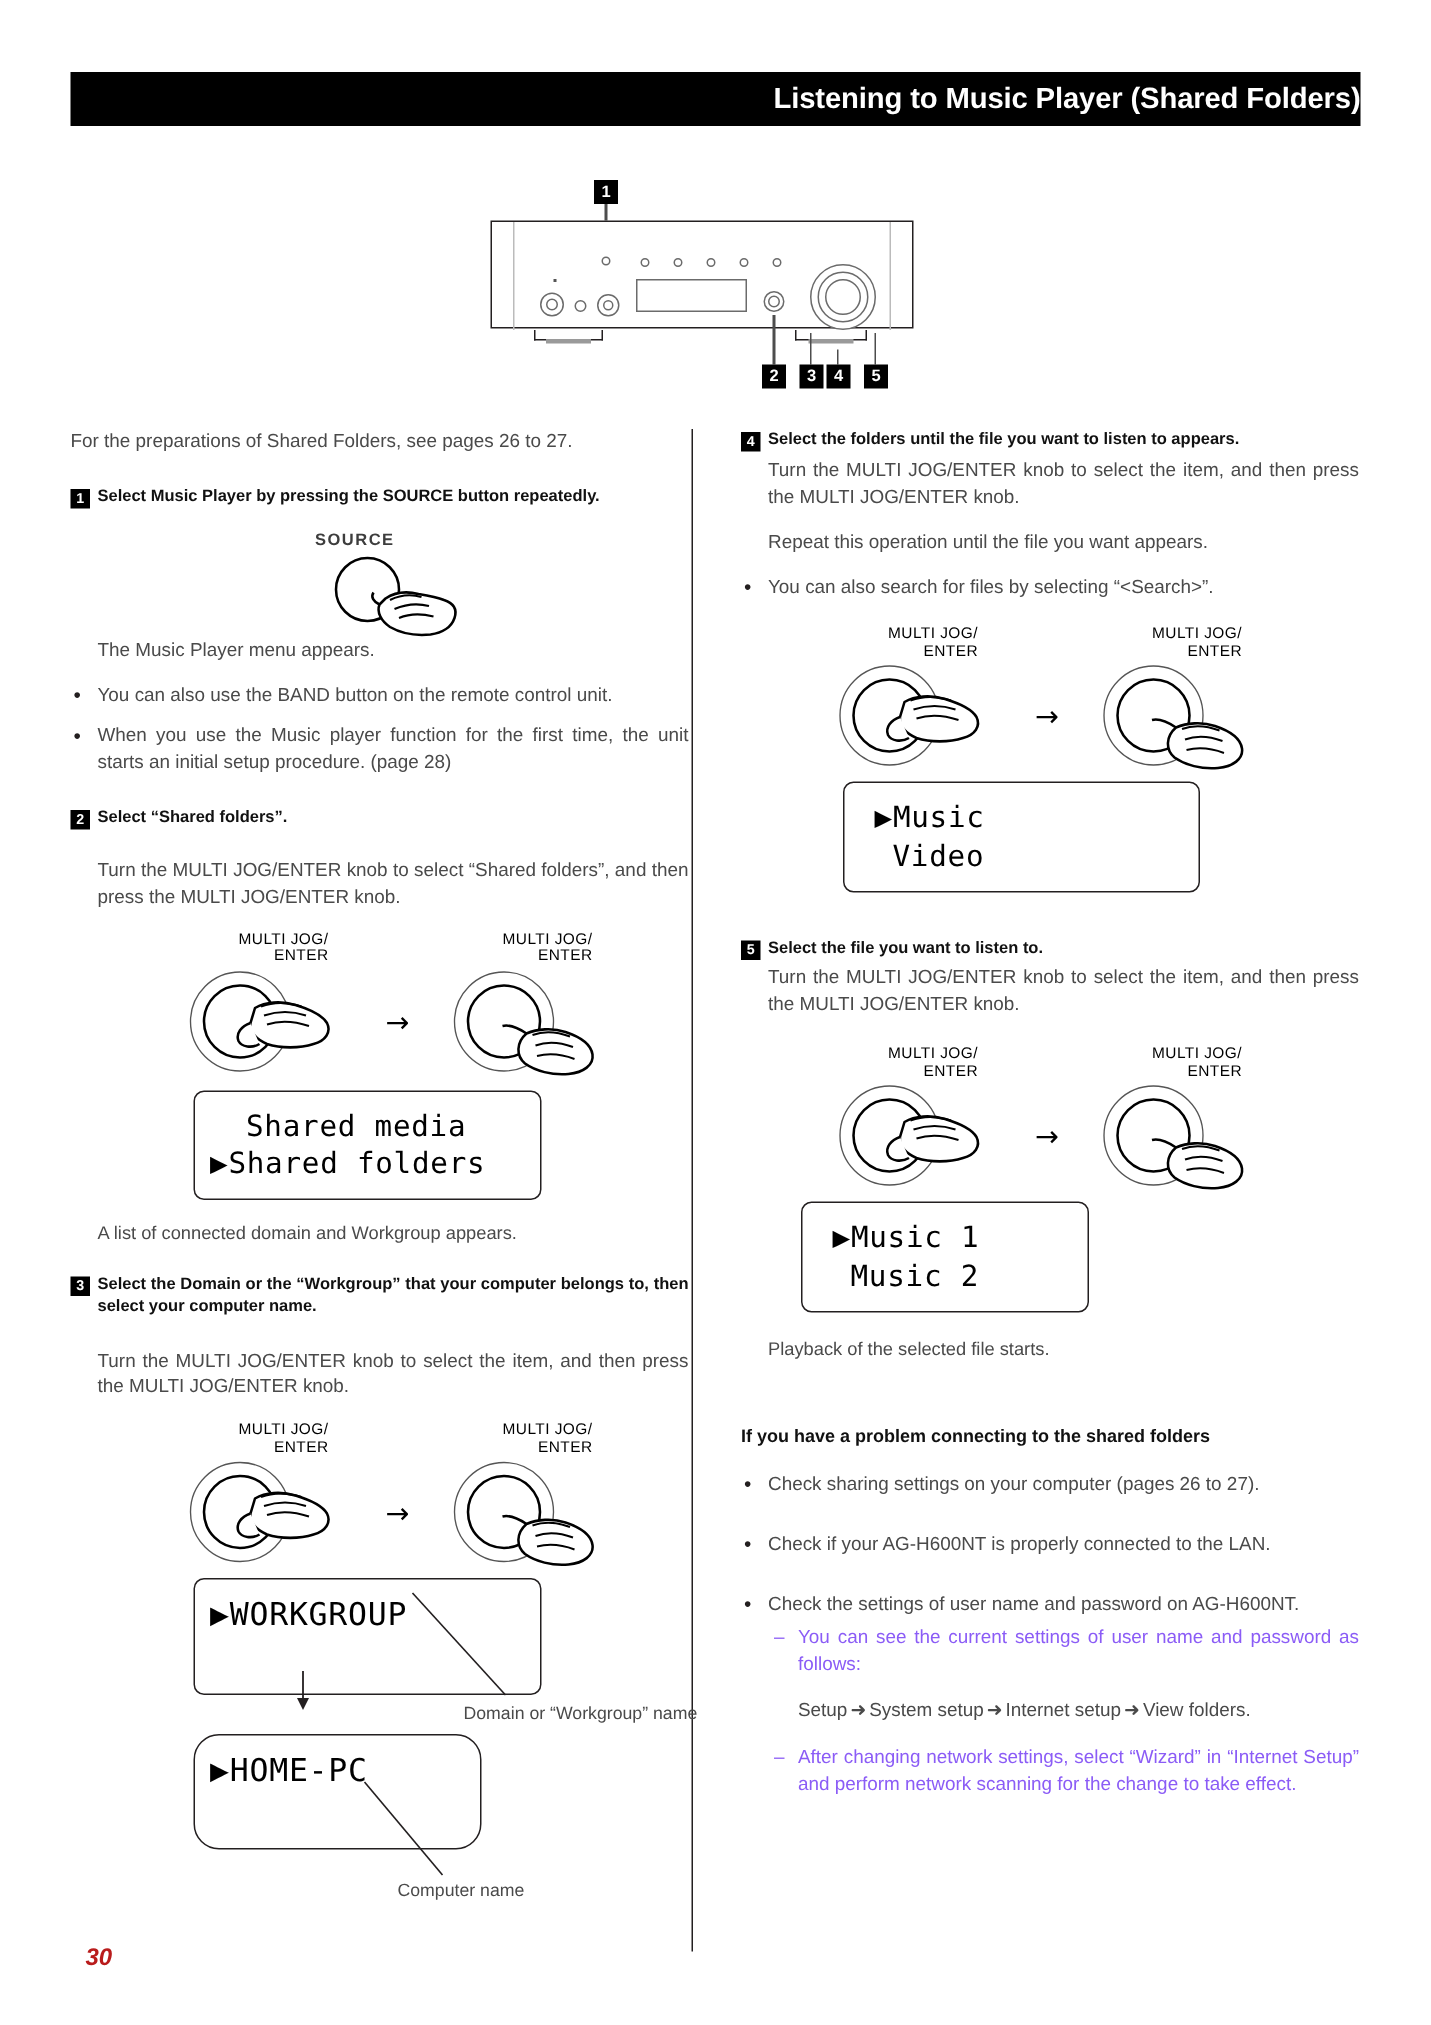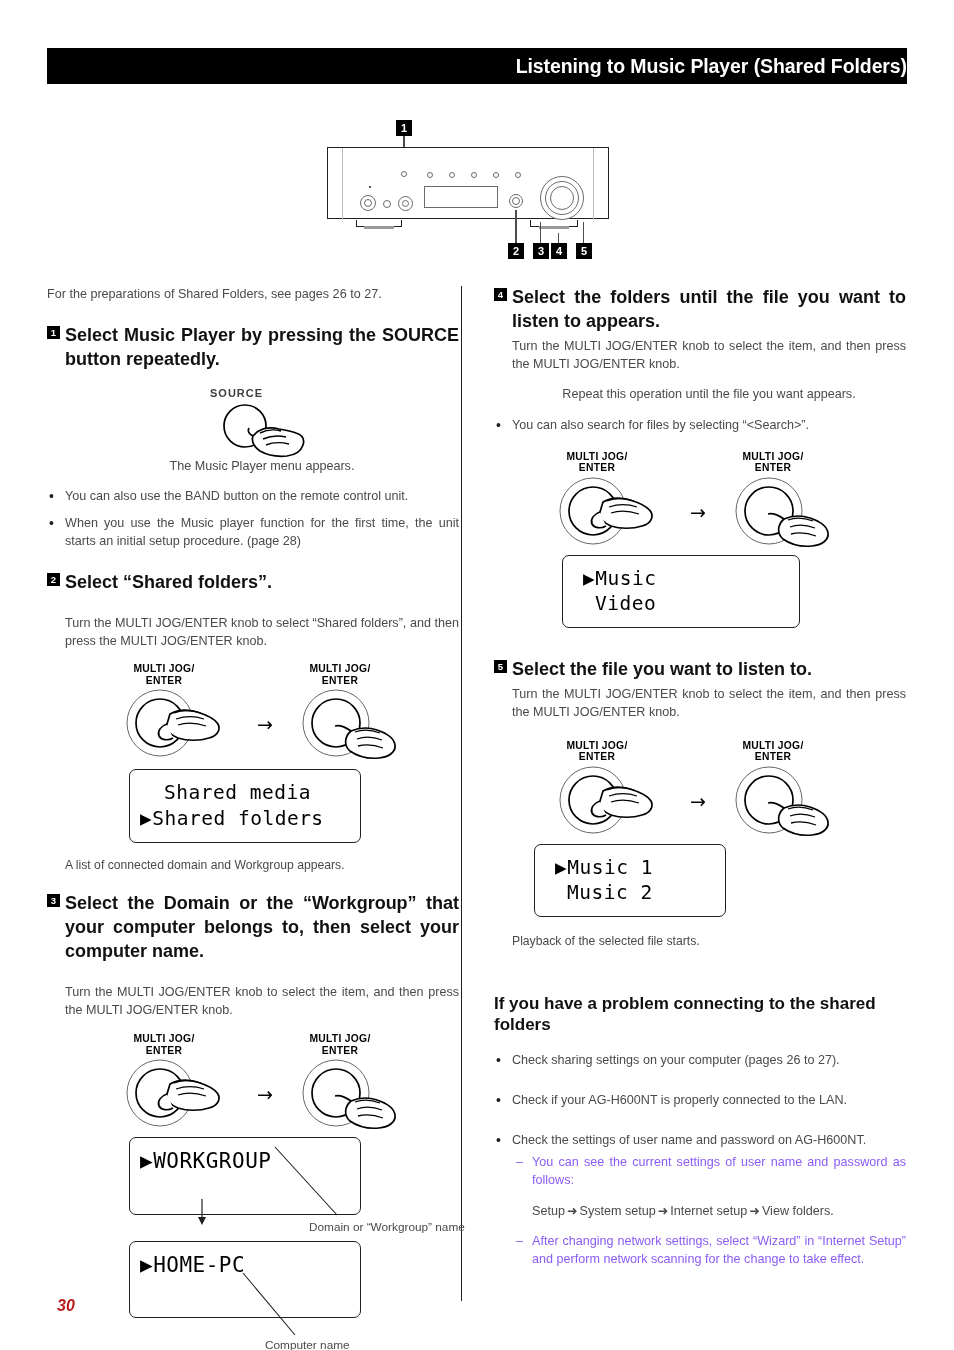--- a/index.html
+++ b/index.html
@@ -106,21 +106,21 @@
     background: #231f20;
   }
 
   .lead-in { margin: 0 0 20px 0; color:#4a4a4a; }
 
   .step { position: relative; margin-bottom: 6px; }
   .step-head {
     display: block;
     font-weight: bold;
     color: #111;
-    font-size: 18px;
+    font-size: 11px;
     line-height: 1.33;
     padding-left: 18px;
     text-align: justify;
     text-justify: inter-word;
   }
   .step-num {
     position: absolute;
     left: 0; top: 2px;
     width: 13px; height: 13px;
     background: #000;
@@ -129,21 +129,21 @@
     font-weight: bold;
     line-height: 13px;
     text-align: center;
   }
   .step-body {
     padding-left: 18px;
     margin-top: 20px;
     color: #4a4a4a;
     text-align: justify;
   }
-  .step-body.nojust { text-align: center; }
+  .step-body.nojust { text-align: left; }
 
   .bullet {
     position: relative;
     padding-left: 18px;
     margin: 9px 0 0 0;
     color: #4a4a4a;
     text-align: justify;
   }
   .bullet::before {
     content: "\2022";
@@ -165,23 +165,23 @@
     left: 0; top: 0;
   }
   .sub-wrap { padding-left: 22px; }
   .path-line { padding-left: 16px; margin-top: 2px; color:#4a4a4a; }
   .arrow-glyph { font-family:"DejaVu Sans", sans-serif; padding: 0 2px; }
 
   
   .knob-fig { position: relative; }
   .knob-label {
     position: absolute;
-    text-align: center;
+    text-align: right;
     font-size: 10.3px;
-    font-weight: bold;
+    font-weight: normal;
     color: #000;
     letter-spacing: 0.3px;
     line-height: 1.12;
     font-family: "Liberation Sans", sans-serif;
   }
   .arrow-between {
     position: absolute;
     font-size: 19px;
     color: #000;
     font-family: "DejaVu Sans", sans-serif;
@@ -204,21 +204,21 @@
   .lcd-row { white-space: pre; }
   .lcd-caption {
     position: absolute;
     font-size: 11.8px;
     color: #4a4a4a;
   }
 
   .caption-sm { font-size: 12.2px; color:#4a4a4a; }
 
   h2.section-head {
-    font-size: 17px;
+    font-size: 12px;
     font-weight: bold;
     color: #111;
     margin: 0 0 16px 0;
     line-height: 1.28;
   }
 
   .page-num {
     position: absolute;
     left: 57px; top: 1297px;
     font-size: 16px;
@@ -401,21 +401,21 @@
       <line x1="0" y1="0" x2="62" y2="68" stroke="#231f20" stroke-width="1.1"></line>
     </svg>
     <div class="lcd-caption" style="left:262px; top:82px; white-space:nowrap;">Domain or “Workgroup” name</div>
     <svg style="position:absolute; left:148px; top:62px;" width="14" height="26">
       <line x1="7" y1="0" x2="7" y2="20" stroke="#231f20" stroke-width="1.2"></line>
       <polygon points="7,26 3,18 11,18" fill="#231f20"></polygon>
     </svg>
   </div>
 
   <div style="position:relative;">
-    <div class="lcd" style="margin:26px 0 0 82px; width:232px; font-size:21px;">
+    <div class="lcd" style="margin:26px 0 0 82px; width:192px; font-size:21px;border-radius:17px;">
       <div class="lcd-row" style="padding-left:10px;">▶<span>HOME-PC</span></div>
       <div class="lcd-row" style="padding-left:10px;">&nbsp;</div>
     </div>
     <svg style="position:absolute; left:196px; top:32px;" width="110" height="70">
       <line x1="0" y1="0" x2="52" y2="62" stroke="#231f20" stroke-width="1.1"></line>
     </svg>
     <div class="lcd-caption" style="left:218px; top:96px; white-space:nowrap;">Computer name</div>
   </div>
 
 </div>

